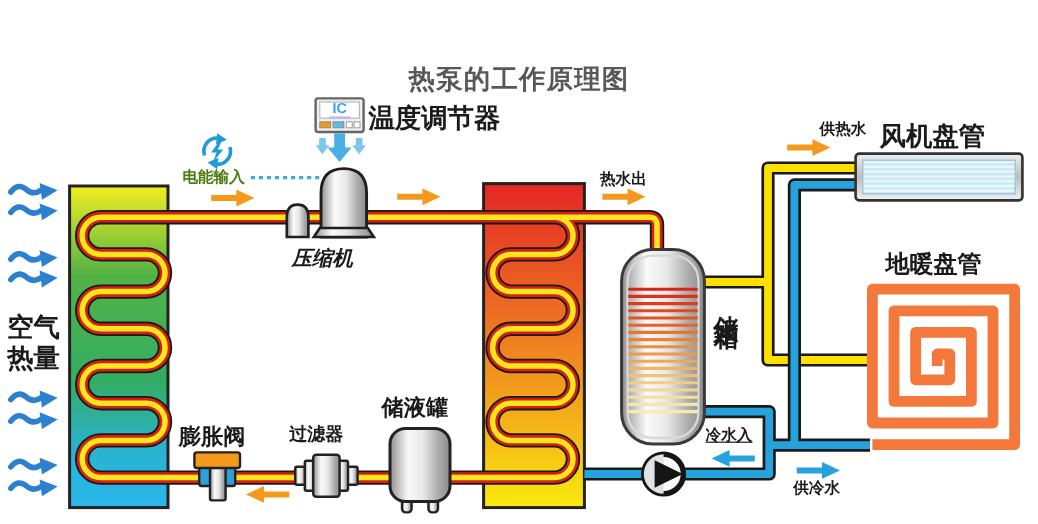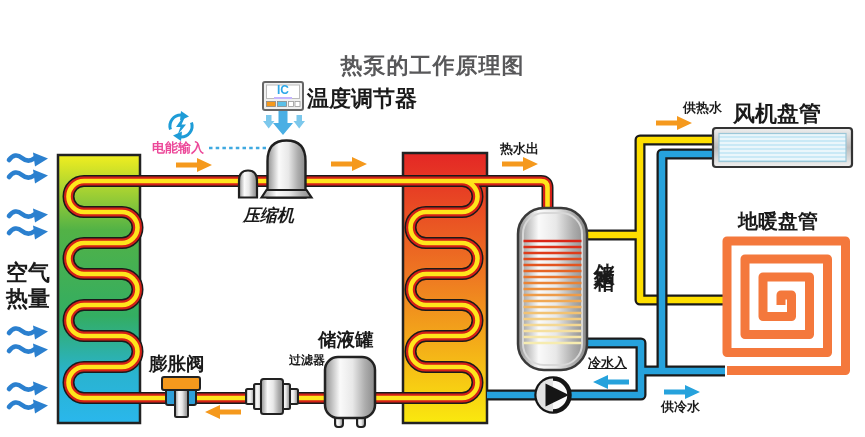--- a/index.html
+++ b/index.html
@@ -2,21 +2,21 @@
 <html><head>
 <meta charset="utf-8">
 <style>
   html,body{margin:0;padding:0;background:#fff;}
   #canvas{position:relative;width:865px;height:437px;background:#fff;overflow:hidden;
           font-family:"Liberation Sans","DejaVu Sans",sans-serif;}
   #diagram-svg{position:absolute;left:0;top:0;}
   .lbl{position:absolute;font-weight:bold;color:#1a1a1a;white-space:nowrap;line-height:1.15;}
   .title{position:absolute;left:0;top:7px;width:100%;text-align:center;font-size:22px;
          font-weight:bold;color:#58585a;letter-spacing:1px;margin-top:44px;}
-  .blue-lbl{color:#ec4899;}
+  .blue-lbl{color:#4d7c0f;}
   .vert{writing-mode:vertical-rl;text-orientation:upright;letter-spacing:4px;}
   .ic-span{color:#2fa8e8;border-bottom:2px solid #c4b5fd;padding:0 3px;font-weight:bold;}
 </style>
 </head>
 <body>
 
 <div id="canvas">
 
 <svg id="diagram-svg" width="865" height="437" viewBox="0 0 865 437">
   <defs>
@@ -206,20 +206,20 @@
   <div>热量</div>
 </div>
 <div class="lbl" style="left:500px;top:142px;font-size:13px;">热水出</div>
 <div class="lbl vert" style="left:592px;top:246px;font-size:21px;">储水箱</div>
 <div class="lbl" style="left:738px;top:210px;font-size:20px;">地暖盘管</div>
 <div class="lbl" style="left:733px;top:101px;font-size:22px;">风机盘管</div>
 <div class="lbl" style="left:655px;top:101px;font-size:13px;margin-left:28px;">供热水</div>
 <div class="lbl" style="left:588px;top:356px;font-size:13px;text-decoration:underline;">冷水入</div>
 <div class="lbl" style="left:661px;top:400px;font-size:13px;">供冷水</div>
 <div class="lbl" style="left:149px;top:353px;font-size:18.5px;text-align:center;">膨胀阀</div>
-<div class="lbl" style="left:241px;top:354px;font-size:12px;margin-left:48px;">过滤器</div>
+<div class="lbl" style="left:241px;top:354px;font-size:15px;">过滤器</div>
 <div class="lbl" style="left:318px;top:329px;font-size:18.5px;">储液罐</div>
 
 <div class="lbl" style="left:263px;top:84px;width:40px;text-align:center;font-size:12px;">
   <span class="ic-span">IC</span>
 </div>
 
 </div>
 
 </body></html>

